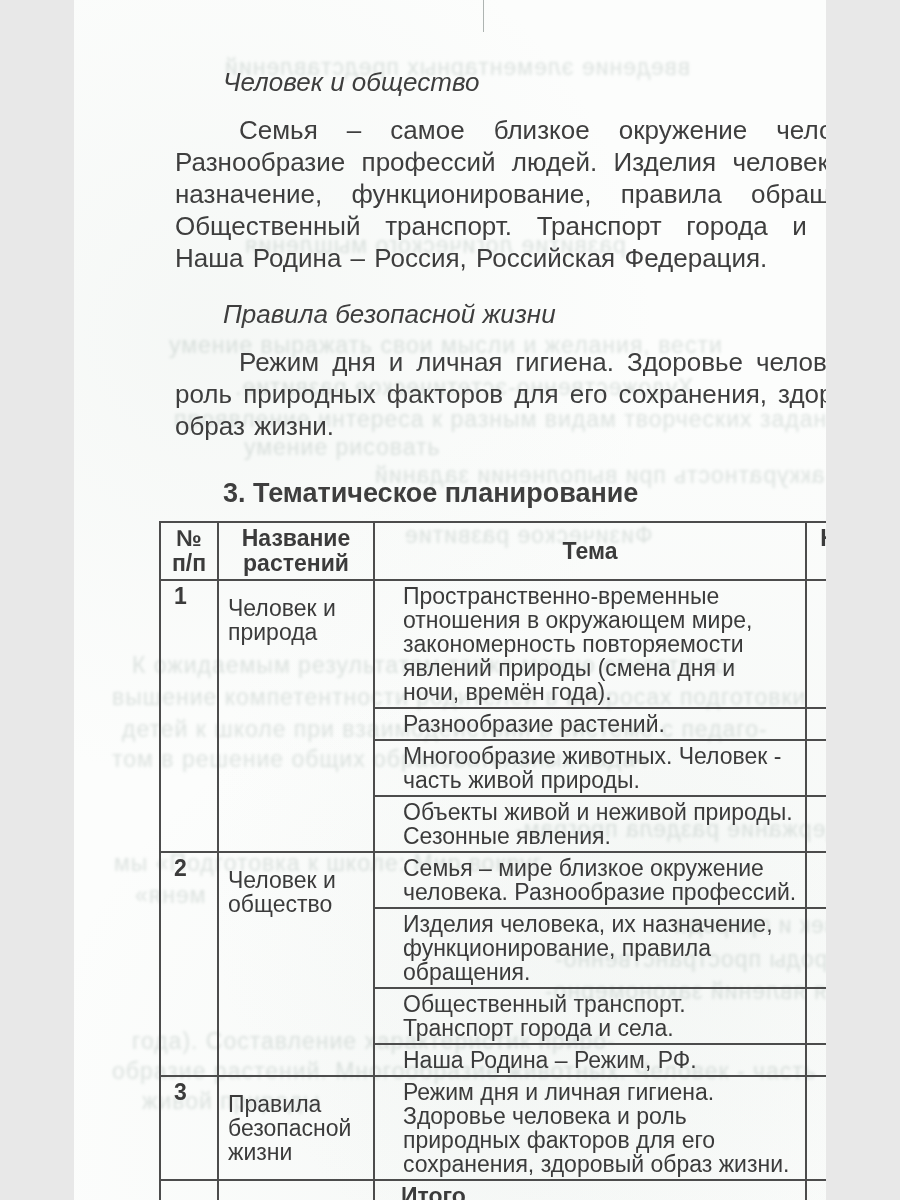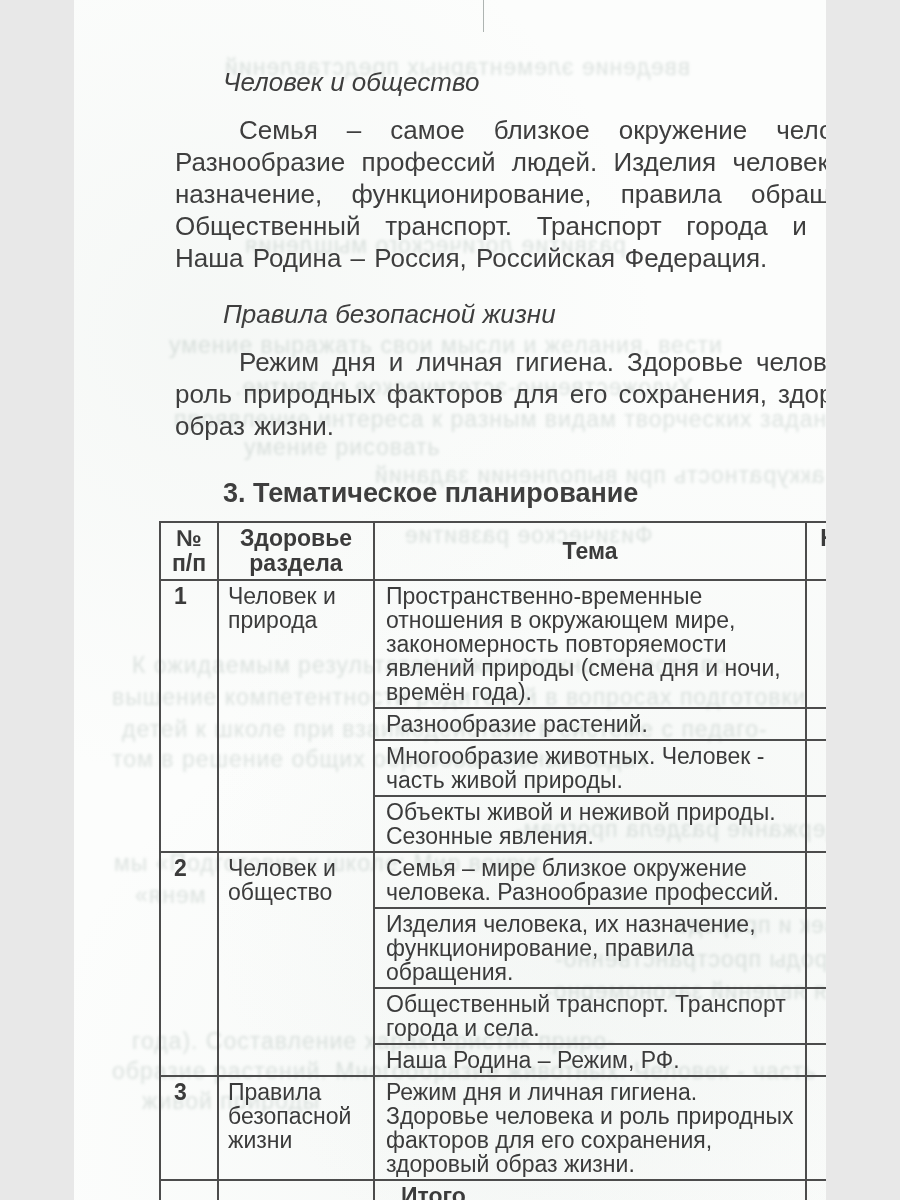--- a/index.html
+++ b/index.html
@@ -78,22 +78,22 @@
   .plan th {
     font-weight:bold; text-align:center;
     padding:3px 2px; line-height:25px;
     vertical-align:middle;
   }
   .plan td.num {
     vertical-align:top; text-align:left;
     font-weight:bold;
     padding:3px 2px 3px 13px;
   }
-  .plan td.sname { vertical-align:top; padding:3px 4px 3px 9px; }
-  .plan td.theme { vertical-align:top; padding:3px 8px 3px 11px; }
+  .plan td.sname { vertical-align:top; padding:15px 4px 3px 9px; }
+  .plan td.theme { vertical-align:top; padding:3px 8px 3px 28px; }
   .plan td.hours { text-align:center; vertical-align:middle; padding:2px; }
   .plan td.total-label { font-weight:bold; padding:3px 8px 3px 26px;margin-left:40px; }
   .plan td.empty { padding:3px; }
 
   .pagenum {
     text-align:center;
     font-size:26px;
     margin-top:16px;
   }
 </style>
@@ -142,21 +142,21 @@
     <table class="plan">
       <colgroup>
         <col style="width:58px">
         <col style="width:156px">
         <col style="width:432px">
         <col style="width:106px">
       </colgroup>
       <thead>
         <tr>
           <th>№ п/п</th>
-          <th>Здоровье раздела</th>
+          <th>Название растений</th>
           <th>Тема</th>
           <th>Кол-во часов</th>
         </tr>
       </thead>
       <tbody>
 
         <tr>
           <td class="num" rowspan="4">1</td>
           <td class="sname" rowspan="4">Человек и природа</td>
           <td class="theme">Пространственно-временные отношения в окружающем мире, закономерность повторяемости явлений природы (смена дня и ночи, времён года).</td>

